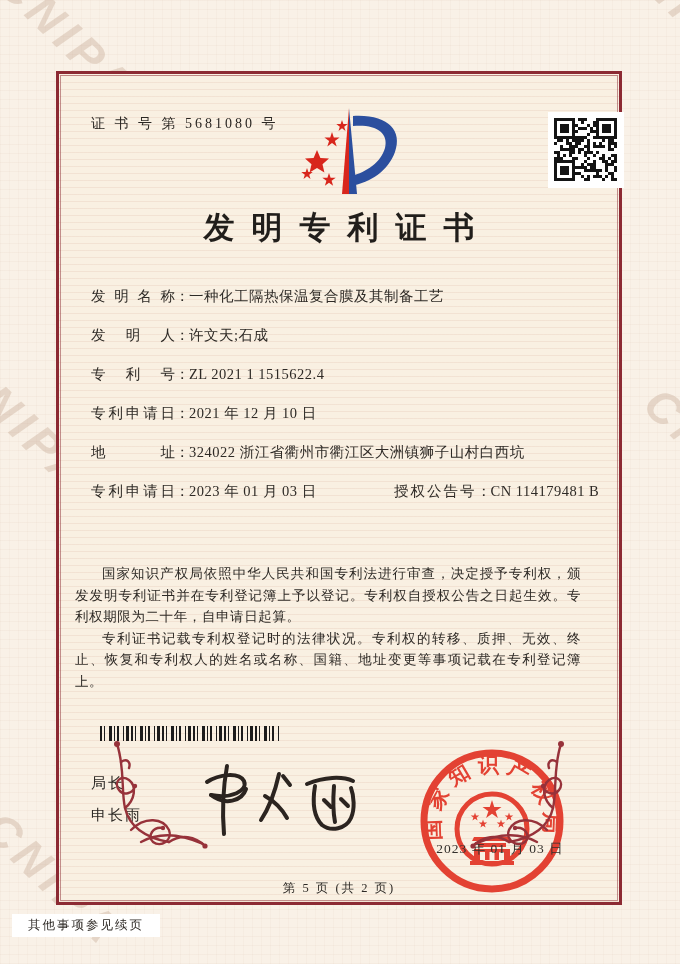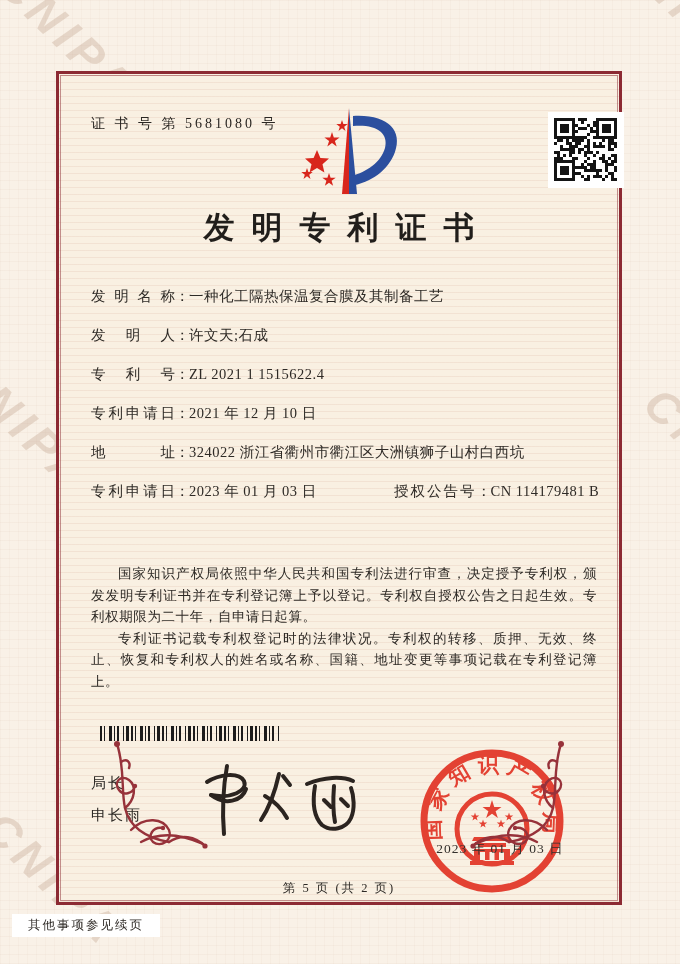--- a/index.html
+++ b/index.html
@@ -40,21 +40,21 @@
     font-size:31px; font-weight:bold; color:#211e1b; letter-spacing:17px; text-indent:17px; }
 
   .fields { position:absolute; left:32px; top:213px; width:506px; font-size:14.5px; }
   .frow { position:relative; height:18px; margin-bottom:21px; white-space:nowrap; }
   .frow.gap { margin-top:10px; }
   .flabel { display:inline-block; width:84px; text-align:justify; text-align-last:justify; vertical-align:top; }
   .fcolon { display:inline-block; width:14px; }
   .fvalue { letter-spacing:.5px; }
   .grant-no { position:absolute; left:267px; top:0;margin-left:36px; }
 
-  .paras { position:absolute; left:32px; top:489px; width:506px; font-size:13.5px;
+  .paras { position:absolute; left:16px; top:489px; width:506px; font-size:13.5px;
     line-height:21.5px; text-align:justify; color:#2e2a26; }
   .paras p { text-indent:2em; letter-spacing:.6px; }
 
   .barcode { position:absolute; left:41px; top:652px; width:180px; height:15px;
     background:repeating-linear-gradient(90deg,
       #1c1c1c 0 2px, transparent 2px 4px,
       #1c1c1c 4px 5px, transparent 5px 9px,
       #1c1c1c 9px 12px, transparent 12px 14px,
       #1c1c1c 14px 15px, transparent 15px 17px,
       #1c1c1c 17px 19px, transparent 19px 23px,

